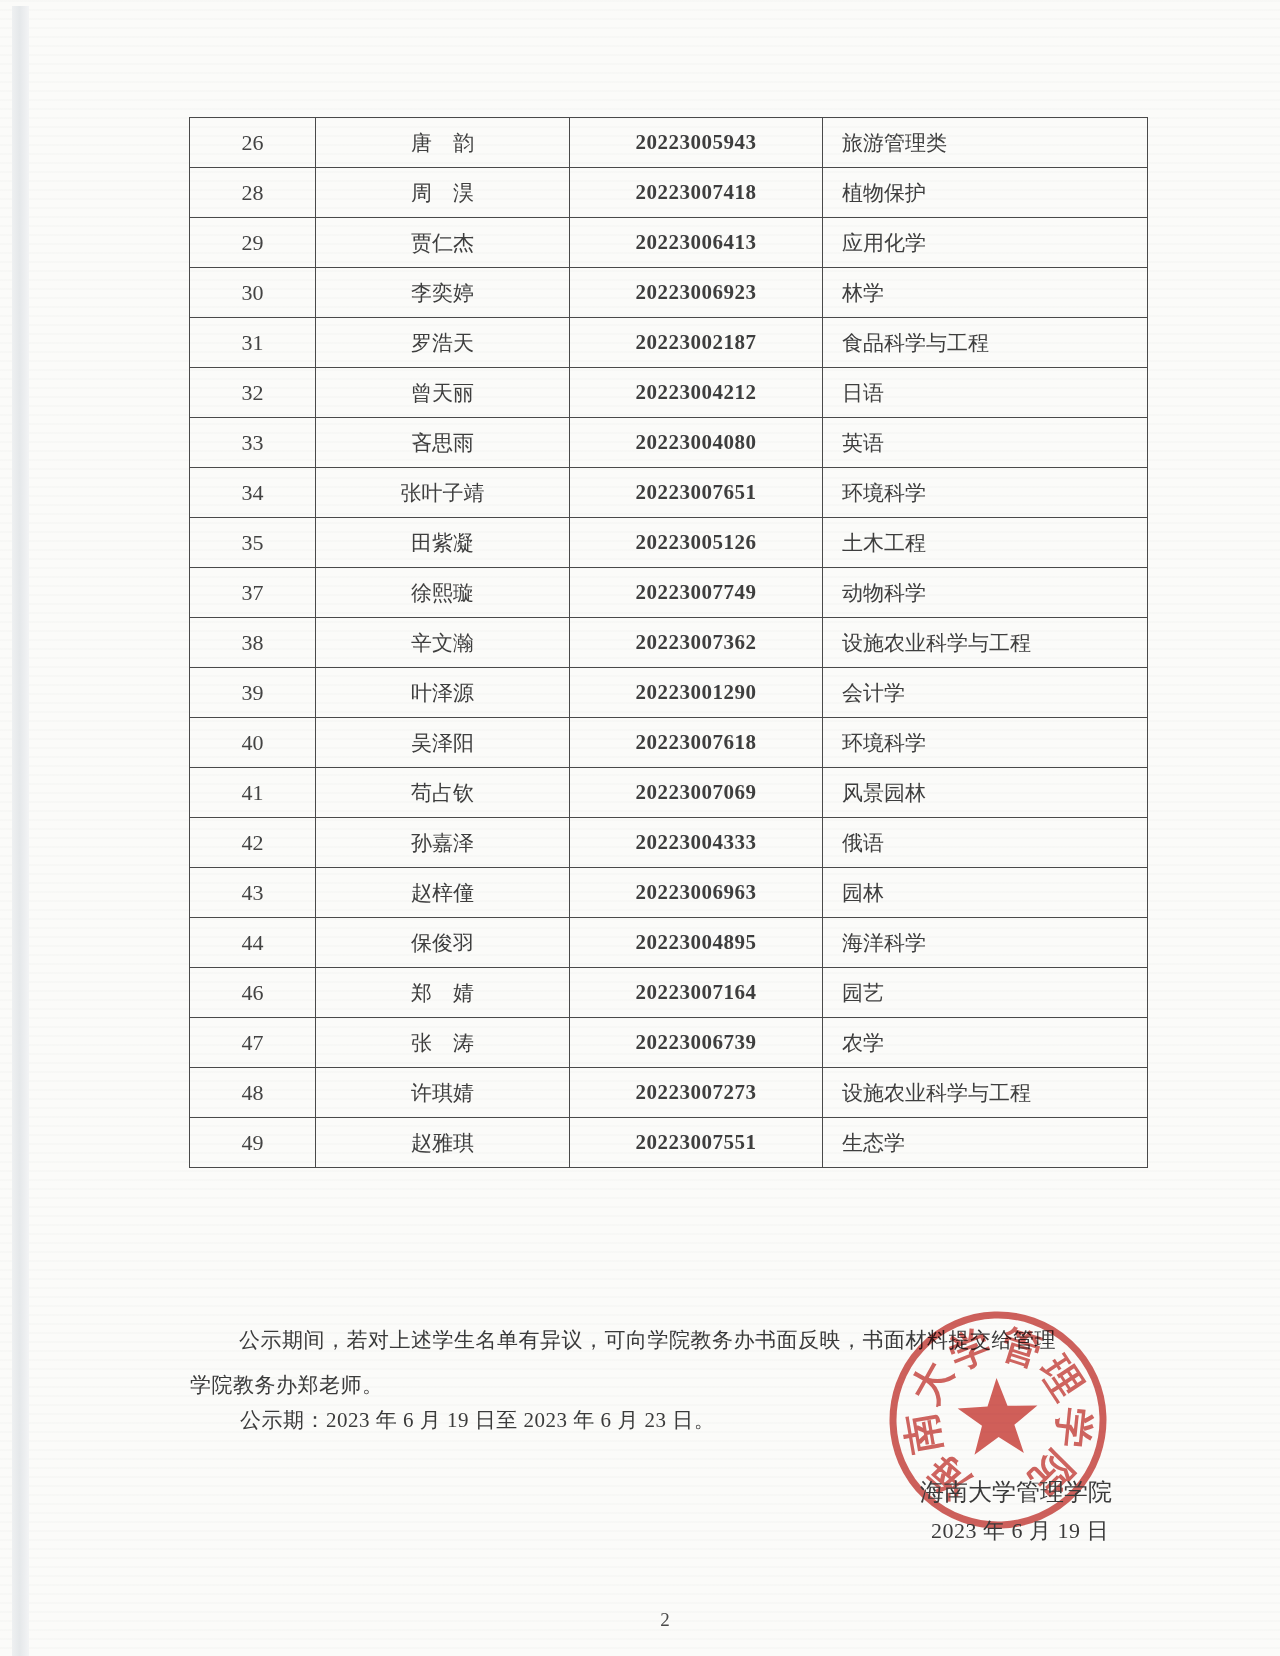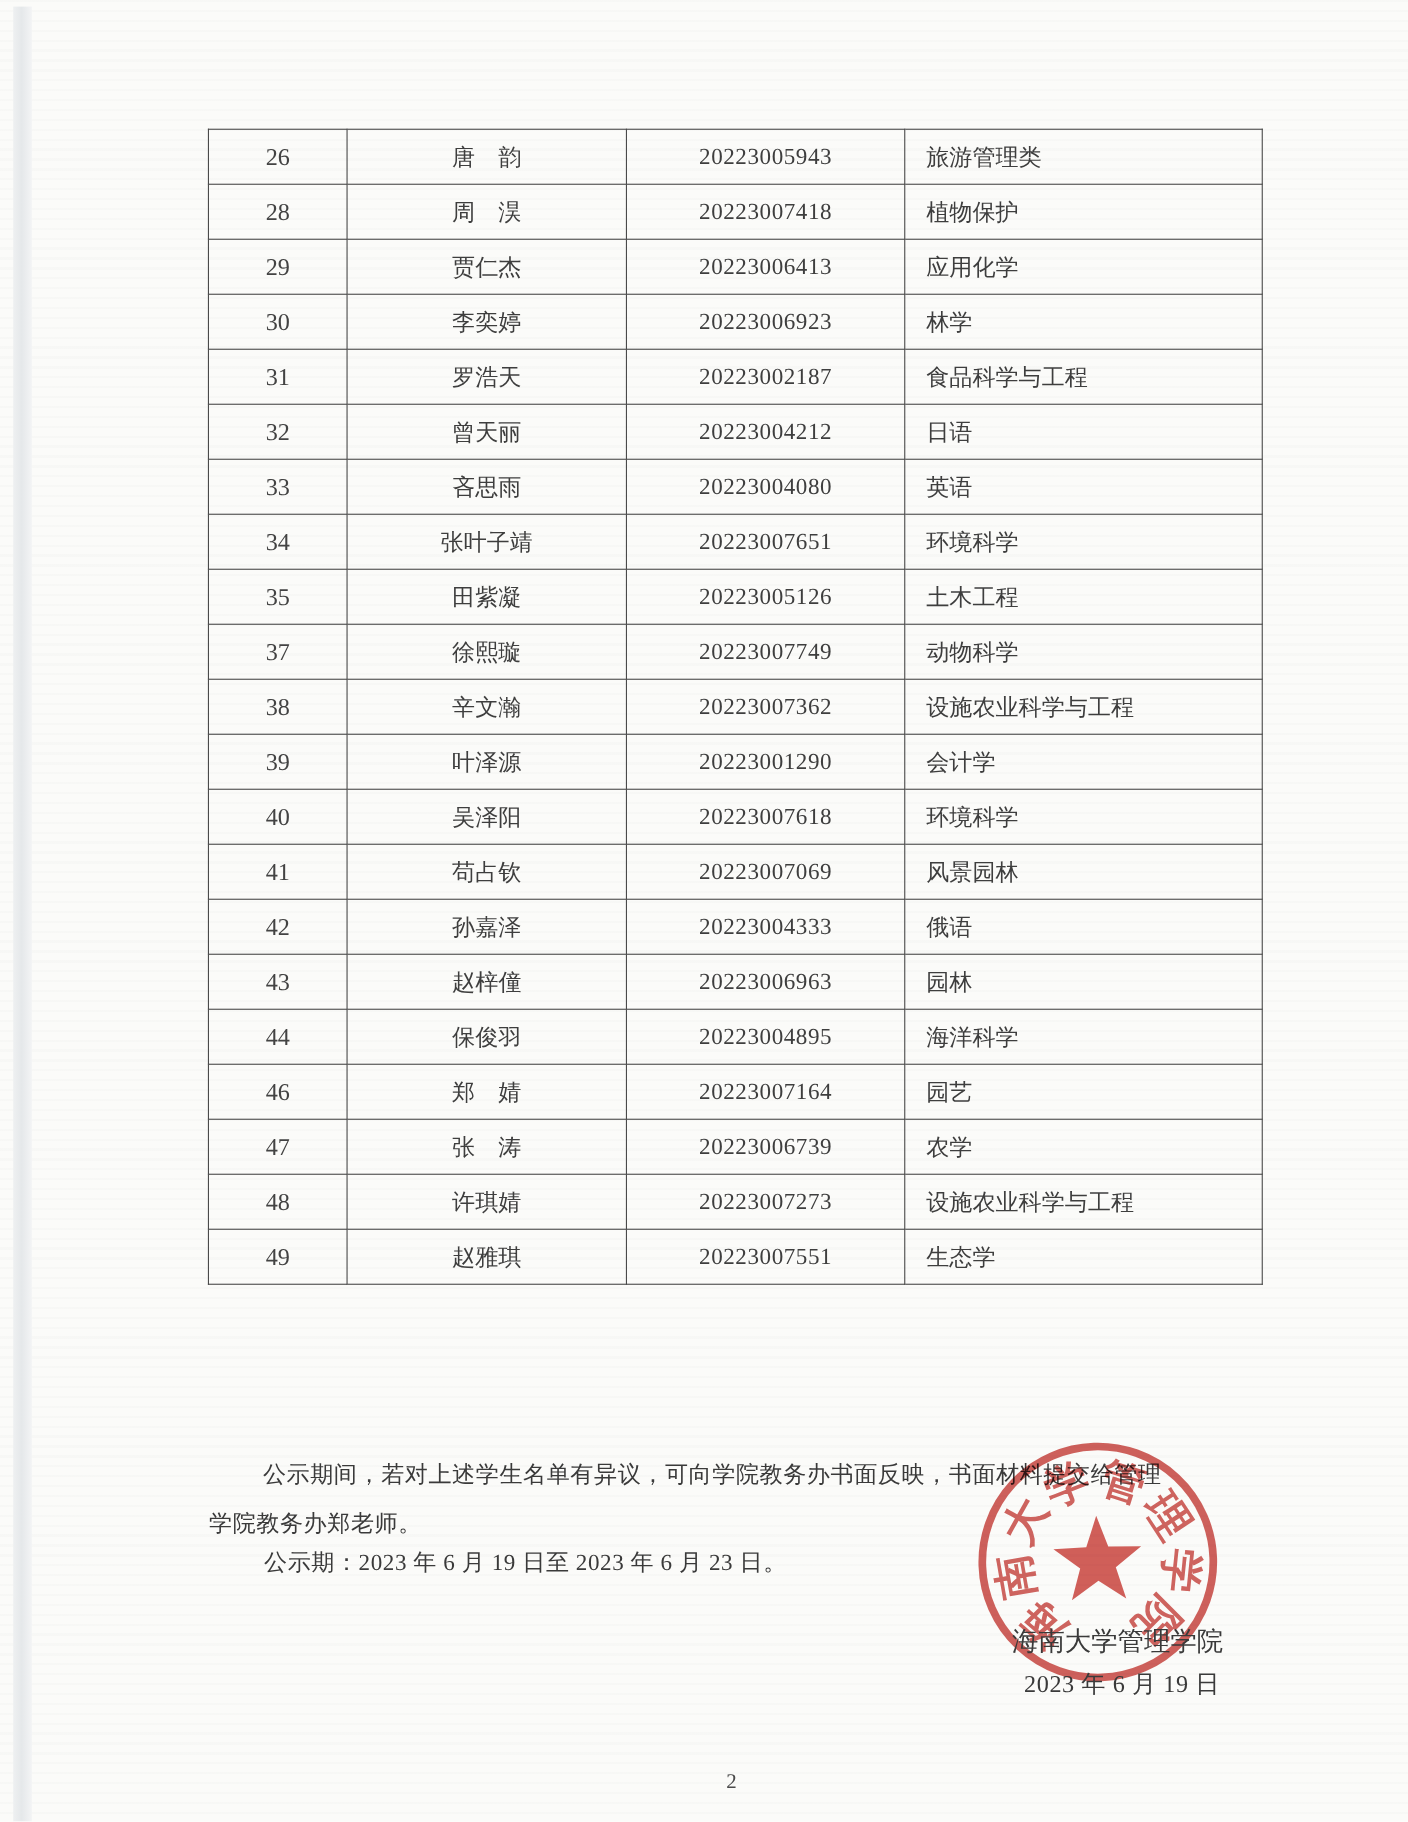--- a/index.html
+++ b/index.html
@@ -22,21 +22,21 @@
   }
   .students-table td{
     border:1px solid #4a4a4a;
     height:49px;padding:0;
     font-size:21px;color:#3e3e3e;
     text-align:center;vertical-align:middle;
     white-space:nowrap;overflow:hidden;
   }
   .students-table td.c0{width:125px;font-size:22px;color:#434343;}
   .students-table td.c1{width:253px;}
-  .students-table td.c2{width:252px;letter-spacing:.5px;}
+  .students-table td.c2{width:252px;letter-spacing:.5px;font-weight:bold;}
   .students-table td.c3{width:305px;text-align:left;padding-left:19px;}
   .notice-line{position:absolute;font-size:21px;color:#3a3a3a;white-space:nowrap;letter-spacing:.5px;}
   #notice-l1{left:239px;top:1326px;}
   #notice-l2{left:190px;top:1371px;}
   #notice-period{left:240px;top:1406px;}
   .sig{position:absolute;white-space:nowrap;color:#3a3a3a;text-align:center;font-family:Liberation Serif, serif;}
   #sig-org{left:916px;top:1476px;width:200px;font-size:24px;}
   #sig-date{left:910px;top:1516px;width:220px;font-size:22px;letter-spacing:.5px;}
   .page-number{position:absolute;left:640px;top:1609px;width:50px;text-align:center;font-size:19px;color:#4a4a4a;}
   .stamp{

